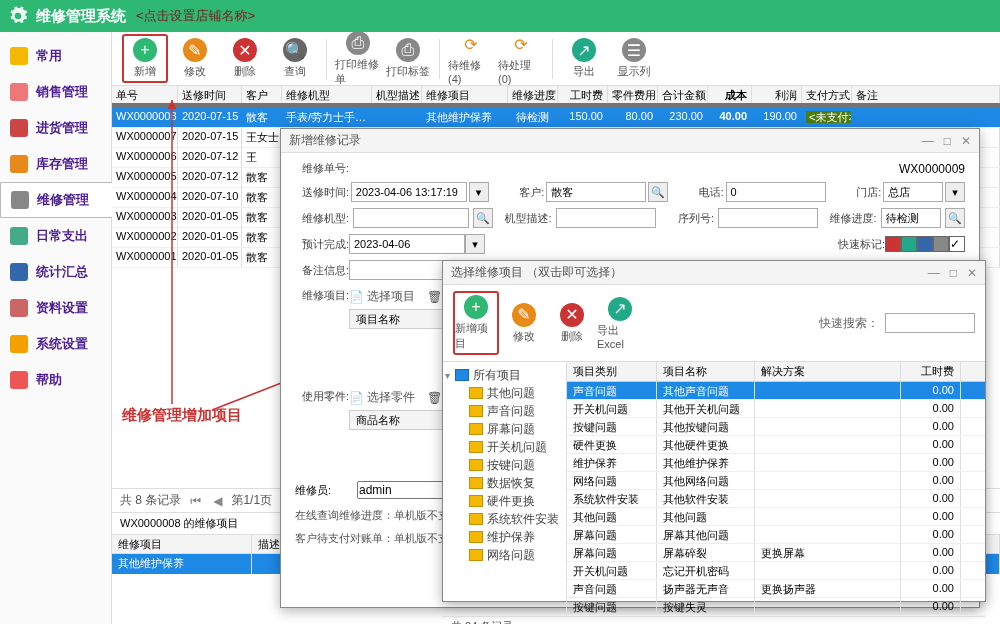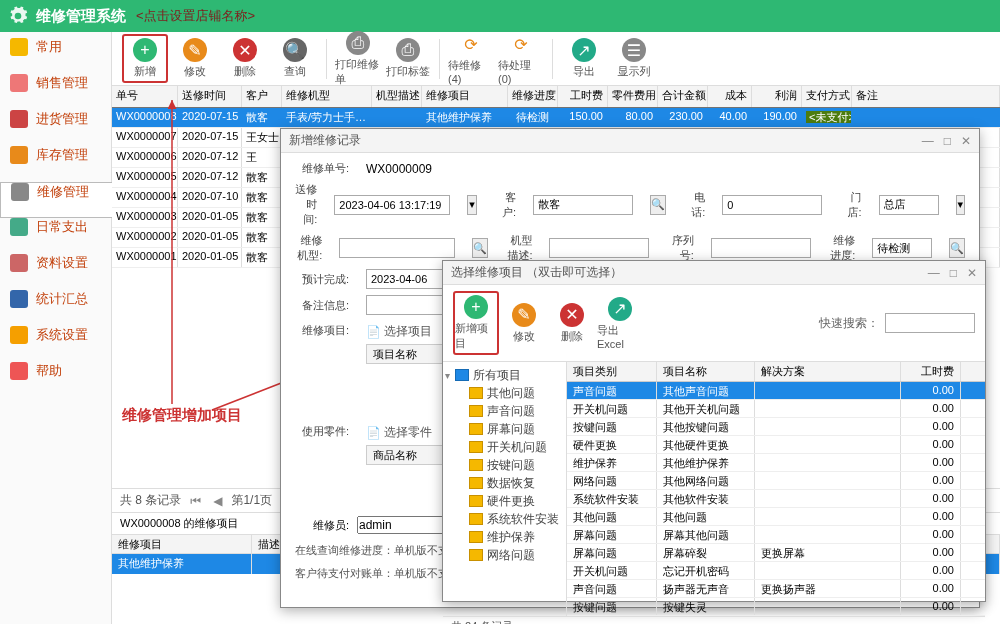--- a/index.html
+++ b/index.html
@@ -6,48 +6,48 @@
 body { background: #f5f5f5; width: 1000px; height: 624px; overflow: hidden; position: relative; }
 
 .header { background: #2eb873; height: 32px; display: flex; align-items: center; padding: 16px 8px; color: #fff; }
 .header .gear { width: 20px; height: 20px; margin-right: 8px; }
 .header .title { font-size: 15px; font-weight: bold; margin-right: 10px; }
 .header .sub { font-size: 13px; color: #7f1d1d; }
 
 .body { display: flex; height: 592px; }
 
 .sidebar { width: 112px; background: #fafafa; border-right: 1px solid #ddd; padding-top: 6px; }
-.sidebar .item { height: 36px; display: flex; padding: 0 10px; cursor: pointer; color: #c2410c; }
+.sidebar .item { height: 36px; display: flex; align-items: center; padding: 0 10px; cursor: pointer; color: #4c1d95; font-weight: bold; }
 .sidebar .item.active { background: #fff; border: 1px solid #bbb; border-right: none; margin-right: -1px; }
 .sidebar .item .icn { width: 18px; height: 18px; margin-right: 8px; display: inline-block; border-radius: 3px; }
 .sidebar .item span { font-size: 13px; }
 .i-star{background:#f5b800;} .i-box{background:#c44;} .i-cart{background:#e77;} .i-stock{background:#e88a1a;}
 .i-wrench{background:#888;} .i-bar{background:#4a8;} .i-chart{background:#36a;} .i-doc{background:#c66;}
 .i-gear{background:#f59f00;} .i-help{background:#e55;}
 
 .main { flex: 1; background: #fff; position: relative; }
 
 .toolbar { height: 54px; display: flex; align-items: center; padding: 2px 10px; border-bottom: 1px solid #ddd; gap: 4px; }
 .tb { display: flex; flex-direction: column; align-items: center; width: 46px; cursor: pointer; padding: 2px 0; }
 .tb.hl { border: 2px solid #c33; border-radius: 3px; }
 .tb .ic { width: 24px; height: 24px; border-radius: 50%; display:flex;align-items:center;justify-content:center;font-size:16px;color:#fff; }
 .tb .lb { font-size: 11px; color: #555; margin-top: 2px; }
 .tb-sep { width: 1px; height: 40px; background: #ddd; margin: 0 4px; }
 .ic-add{background:#2eb873;} .ic-edit{background:#e88a1a;} .ic-del{background:#c33;} .ic-search{background:#666;}
 .ic-print{background:#888;} .ic-exp{background:#2a8;} .ic-list{background:#888;}
 .ic-wait{color:#e88a1a!important;background:none;font-size:20px;}
 
-.grid-head { display: flex; background: #f4f4f4; border-bottom: 1px solid #737373; height: 22px; }
+.grid-head { display: flex; background: #f4f4f4; border-bottom: 5px solid #737373; height: 22px; }
 .grid-head > div, .grid-row > div { padding: 2px 4px; border-right: 1px solid #ddd; overflow: hidden; white-space: nowrap; font-size: 11px; }
 .grid-row { display: flex; height: 20px; border-bottom: 1px solid #eee; }
 .grid-row.sel { background: #1e88e5; color: #fff; }
 .grid-row.sel > div { border-right-color: #1e88e5; }
 .c-no{width:66px;} .c-dt{width:64px;} .c-cust{width:40px;} .c-model{width:90px;} .c-desc{width:50px;}
 .c-item{width:86px;} .c-prog{width:50px;text-align:center;} .c-hr{width:50px;text-align:right;} .c-part{width:50px;text-align:right;}
-.c-tot{width:50px;text-align:right;} .c-cost{width:44px;text-align:right;} .c-prof{width:50px;text-align:right;}
+.c-tot{width:50px;text-align:right;} .c-cost{width:44px;text-align:right;font-weight:bold;} .c-prof{width:50px;text-align:right;}
 .c-pay{width:50px;text-align:center;} .c-note{flex:1;}
 .unpaid { background: #4d7c0f; color: #fff; padding: 0 3px; font-size: 11px; }
 .green { color: #2a8; } .orange{color:#e88a1a;}
 
 .annotation { position: absolute; top: 374px; left: 10px; color: #c33; font-size: 15px; font-weight: bold; }
 .arrow-layer { position: absolute; top: 0; left: 0; pointer-events: none; }
 
 .footer-grid { position: absolute; bottom: 50px; left: 0; right: 0; }
 .pager { height: 24px; display: flex; align-items: center; padding: 0 8px; gap: 6px; border-top: 1px solid #ddd; color: #555; font-size: 11px; }
 .pager .btn { cursor: pointer; padding: 0 3px; color: #888; }
@@ -58,32 +58,32 @@
 .sc1{width:140px;} .sc2{flex:1;}
 
 
 .dlg { position: absolute; background: #fff; border: 1px solid #888; box-shadow: 0 3px 12px rgba(0,0,0,.3); }
 .dlg-title { height: 24px; background: #f4f4f4; display: flex; align-items: center; padding: 0 8px; font-size: 11px; color: #555; border-bottom: 1px solid #ddd; }
 .dlg-title .wbtns { margin-left: auto; display: flex; gap: 10px; color: #888; }
 .dlg-title .wbtns span { cursor: pointer; }
 
 .dlg1 { top: 128px; left: 280px; width: 700px; height: 480px; }
 .dlg1 .form { padding: 8px 14px; }
-.frow { display: flex; align-items: center; margin-bottom: 6px; gap: 17px; }
+.frow { display: flex; align-items: center; margin-bottom: 6px; gap: 0; justify-content: space-between; }
 .frow label { width: 54px; text-align: right; color: #444; font-size: 11px; }
 .frow input, .frow select { border: 1px solid #aaa; height: 20px; padding: 0 4px; font-size: 11px; }
 .frow .w110{width:116px;} .frow .w100{width:100px;} .frow .w60{width:60px;}
 .sbtn { width: 20px; height: 20px; background: #eee; border: 1px solid #aaa; display: inline-flex; align-items: center; justify-content: center; cursor: pointer; font-size: 11px; }
 .colorbox { width: 16px; height: 16px; border: 1px solid #666; display: inline-block; }
 .inner-tb { display: flex; gap: 12px; align-items: center; font-size: 11px; color: #555; }
 .inner-tb .link { cursor: pointer; display: flex; align-items: center; gap: 3px; }
 .mini-head { display: flex; background: #f4f4f4; border: 1px solid #ccc; height: 20px; margin-top: 4px; }
 .mini-head > div { padding: 2px 6px; font-size: 11px; border-right: 1px solid #ccc; }
 .dlg1 .maint-row { display:flex;align-items:center;margin-top:50px;gap:8px; }
-.dlg1 .maint-row label{width:54px;text-align:right;font-size:11px;}
+.dlg1 .maint-row label{width:54px;font-size:11px;}
 .dlg1 .foot-txt { font-size: 11px; color: #555; margin-top: 8px; }
 
 
 .dlg2 { top: 260px; left: 442px; width: 544px; height: 342px; }
 .dlg2 .d2-tb { display: flex; align-items: center; padding: 6px 10px; gap: 2px; border-bottom: 1px solid #ddd; }
 .dlg2 .d2-srch { margin-left: auto; display: flex; align-items: center; gap: 6px; font-size: 11px; color: #666; }
 .dlg2 .d2-srch input { border: 1px solid #aaa; height: 20px; width: 90px; padding: 0 4px; }
 .dlg2 .d2-body { display: flex; height: 254px; }
 .tree { width: 124px; border-right: 1px solid #ddd; padding: 4px 2px; overflow: auto; }
 .tree .tn { display: flex; align-items: center; height: 18px; font-size: 11px; color: #444; cursor: pointer; }
@@ -132,26 +132,26 @@
       </div>
       <div class="item active">
         <span class="icn i-wrench"></span>
         <span>维修管理</span>
       </div>
       <div class="item">
         <span class="icn i-bar"></span>
         <span>日常支出</span>
       </div>
       <div class="item">
+        <span class="icn i-chart"></span>
+        <span>统计汇总</span>
+      </div>
+      <div class="item">
         <span class="icn i-doc"></span>
         <span>资料设置</span>
-      </div>
-      <div class="item">
-        <span class="icn i-chart"></span>
-        <span>统计汇总</span>
       </div>
       <div class="item">
         <span class="icn i-gear"></span>
         <span>系统设置</span>
       </div>
       <div class="item">
         <span class="icn i-help"></span>
         <span>帮助</span>
       </div>
     </div>

